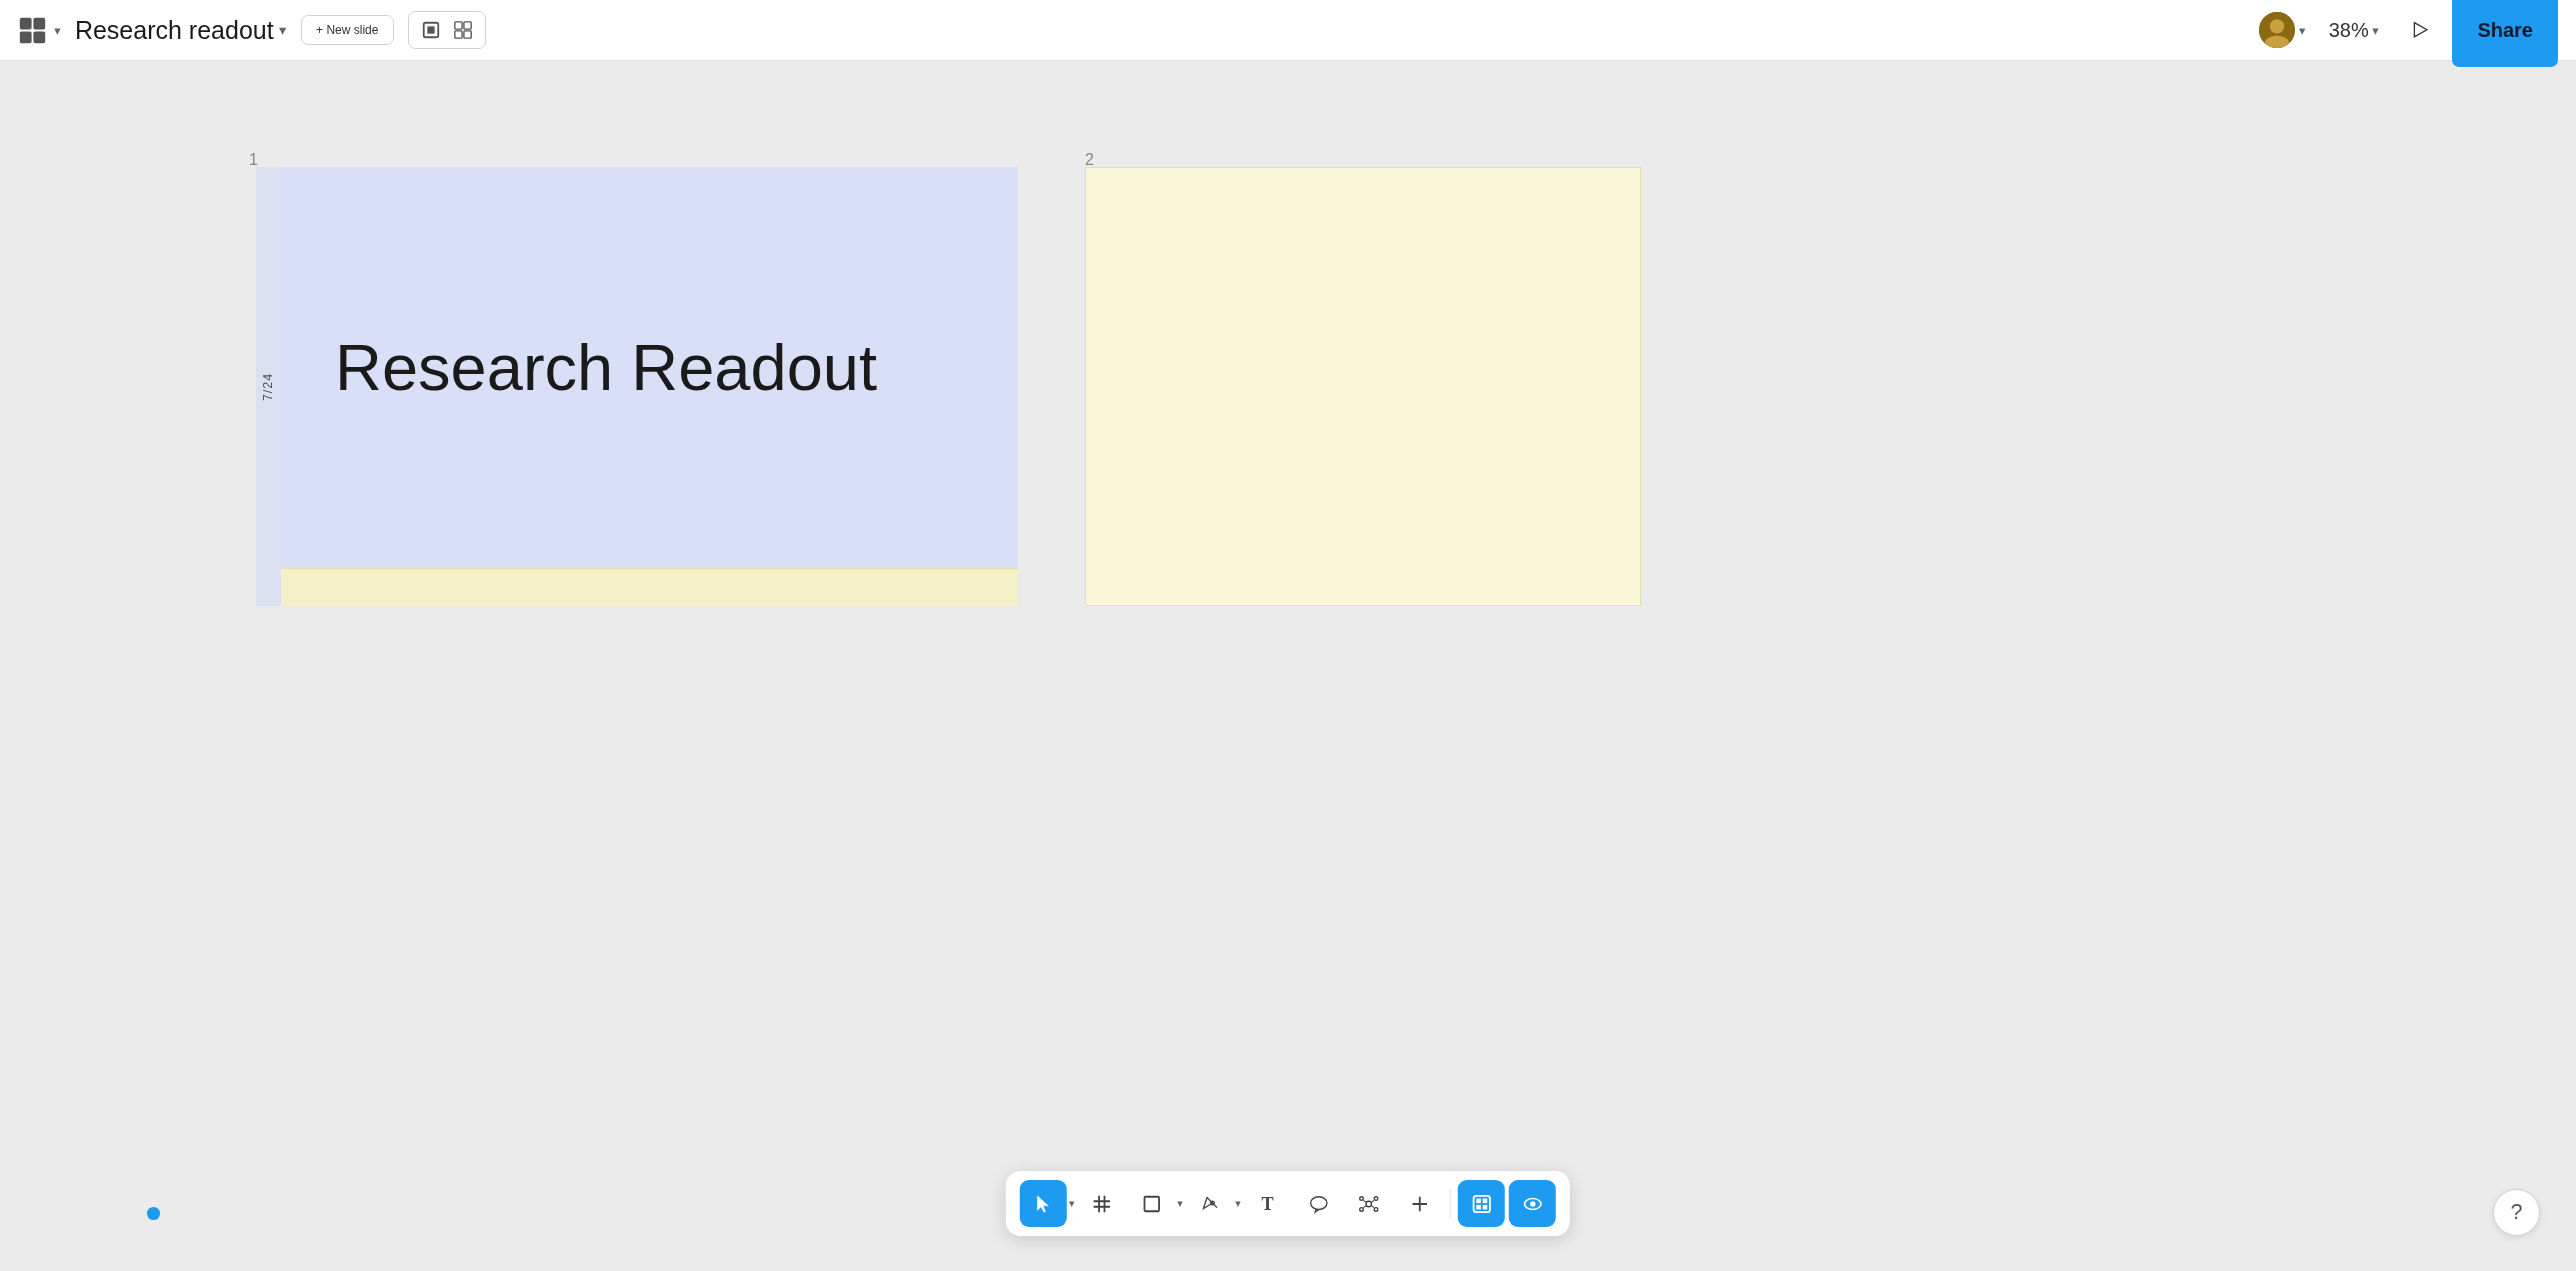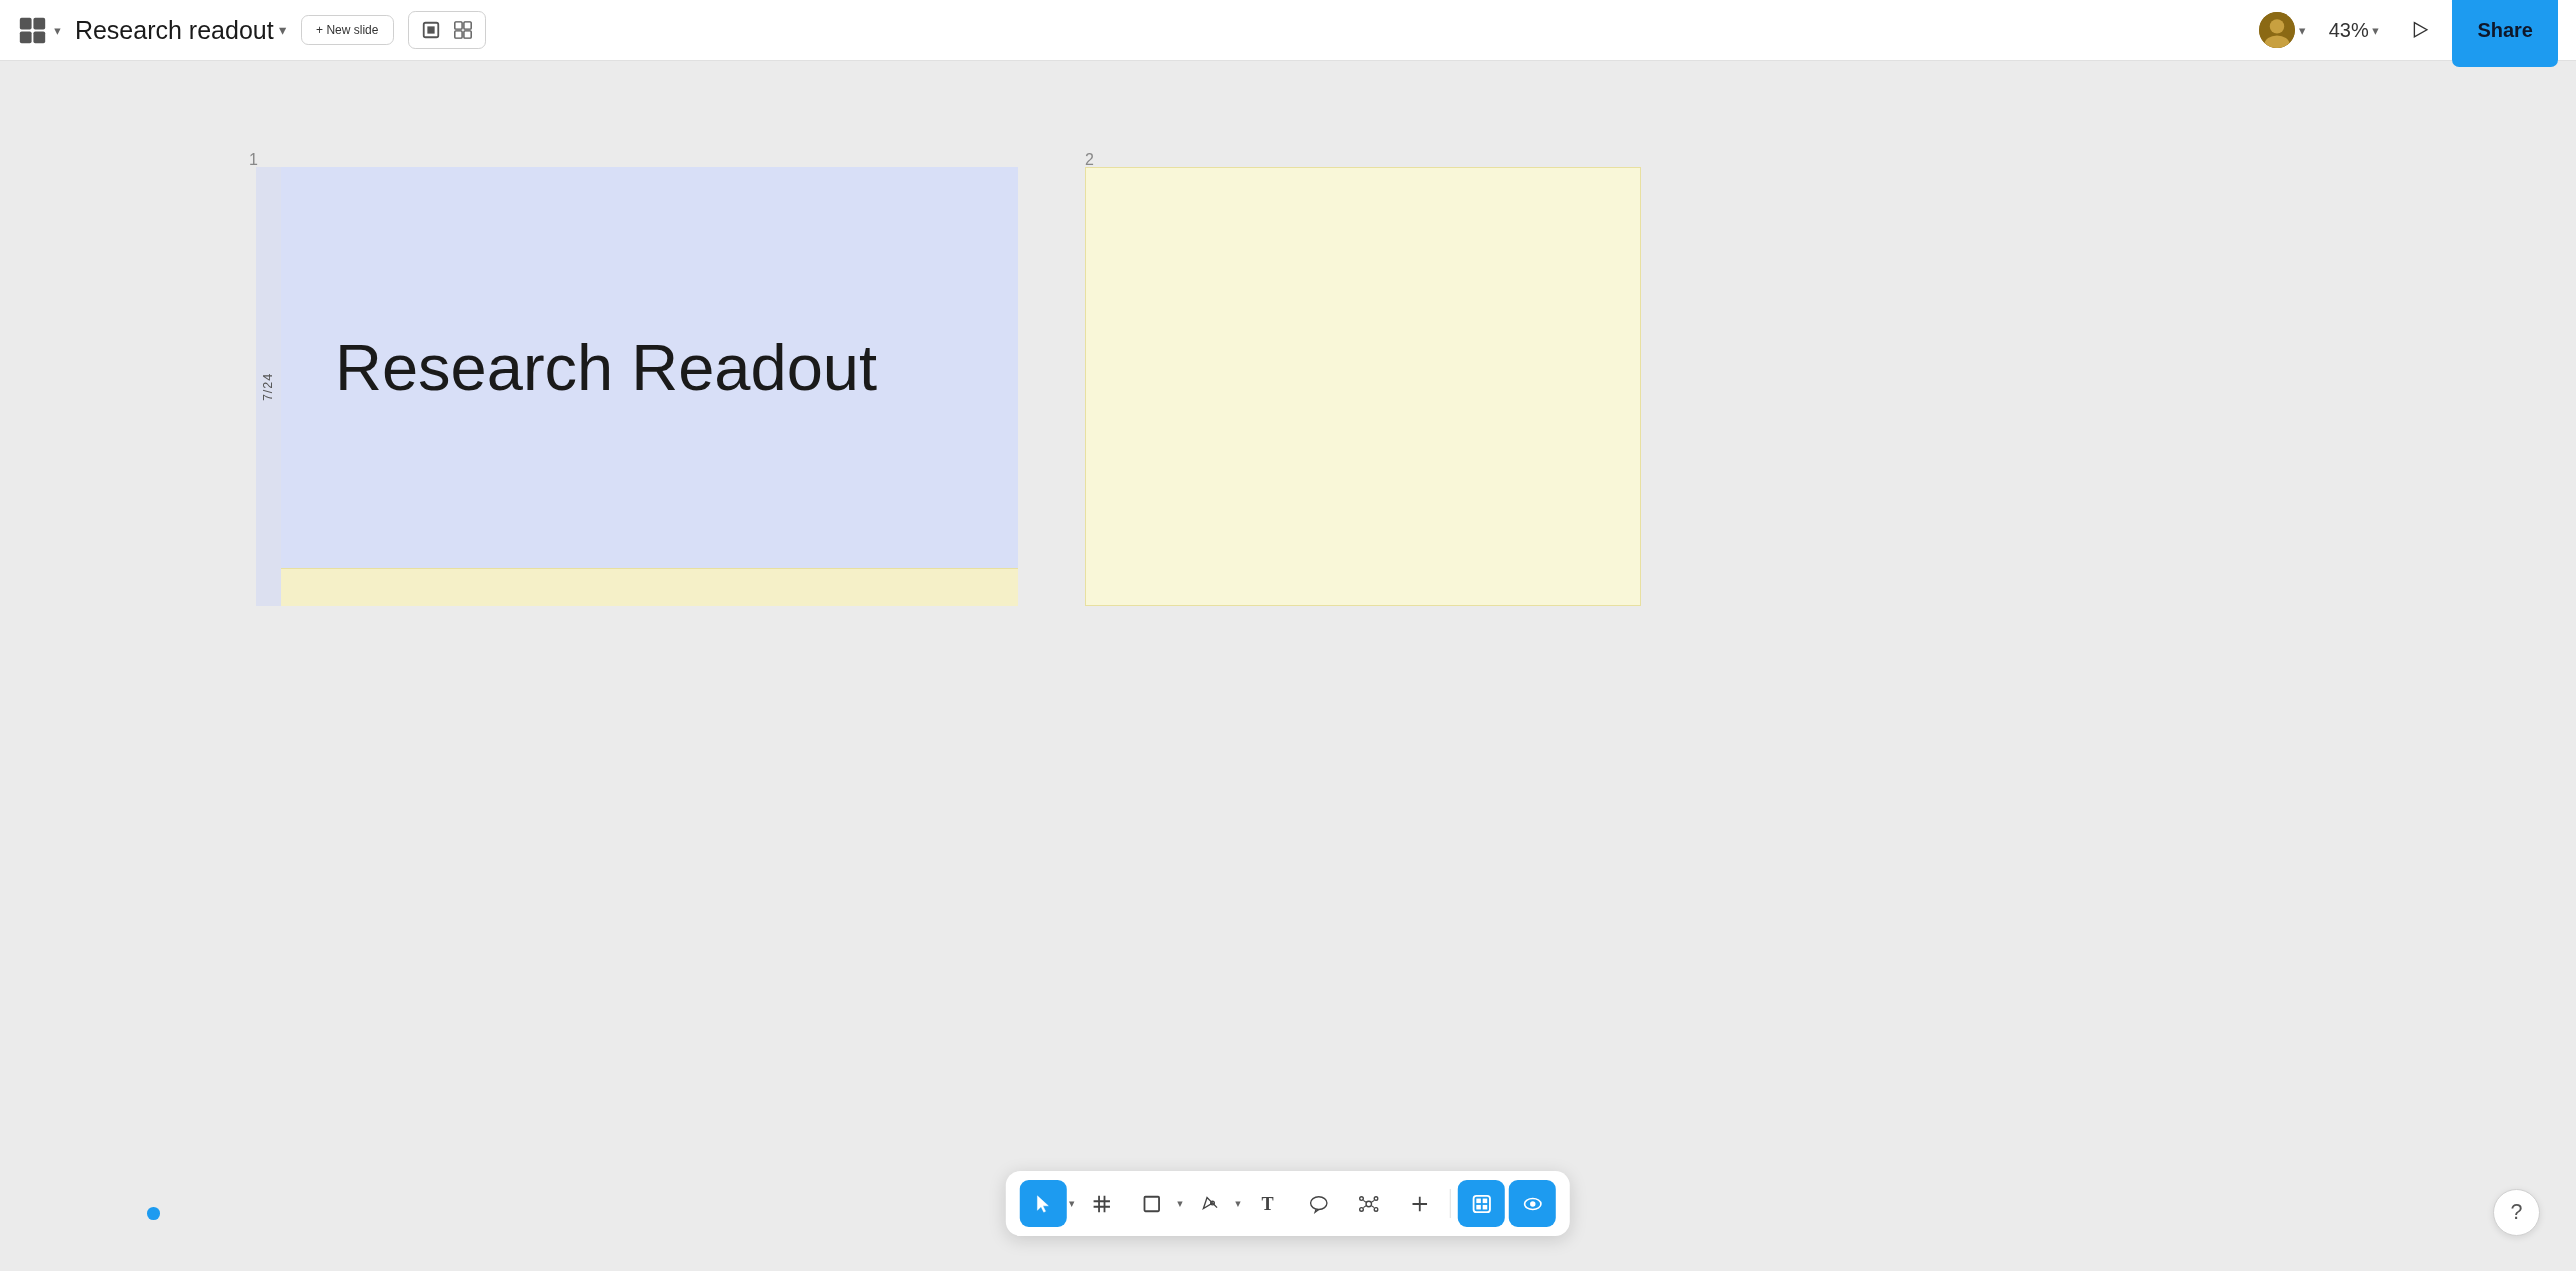--- a/index.html
+++ b/index.html
@@ -376,21 +376,21 @@
         <svg width="36" height="36" viewBox="0 0 40 40">
           <circle cx="20" cy="20" r="20" fill="#8b6914"></circle>
           <circle cx="20" cy="16" r="8" fill="#c8a040"></circle>
           <ellipse cx="20" cy="36" rx="14" ry="10" fill="#c8a040"></ellipse>
         </svg>
       </div>
       <span class="avatar-chevron">▾</span>
     </div>
 
     <div class="zoom-area">
-      <span>43%</span>
+      <span>38%</span>
       <span class="zoom-chevron">▾</span>
     </div>
 
     <div class="play-btn">
       <svg width="21.5" height="21.5" viewBox="0 0 24 24" fill="none">
         <polygon points="6,4 20,12 6,20" stroke="#333" stroke-width="1.5" fill="none"></polygon>
       </svg>
     </div>
 
     <button class="share-btn">

